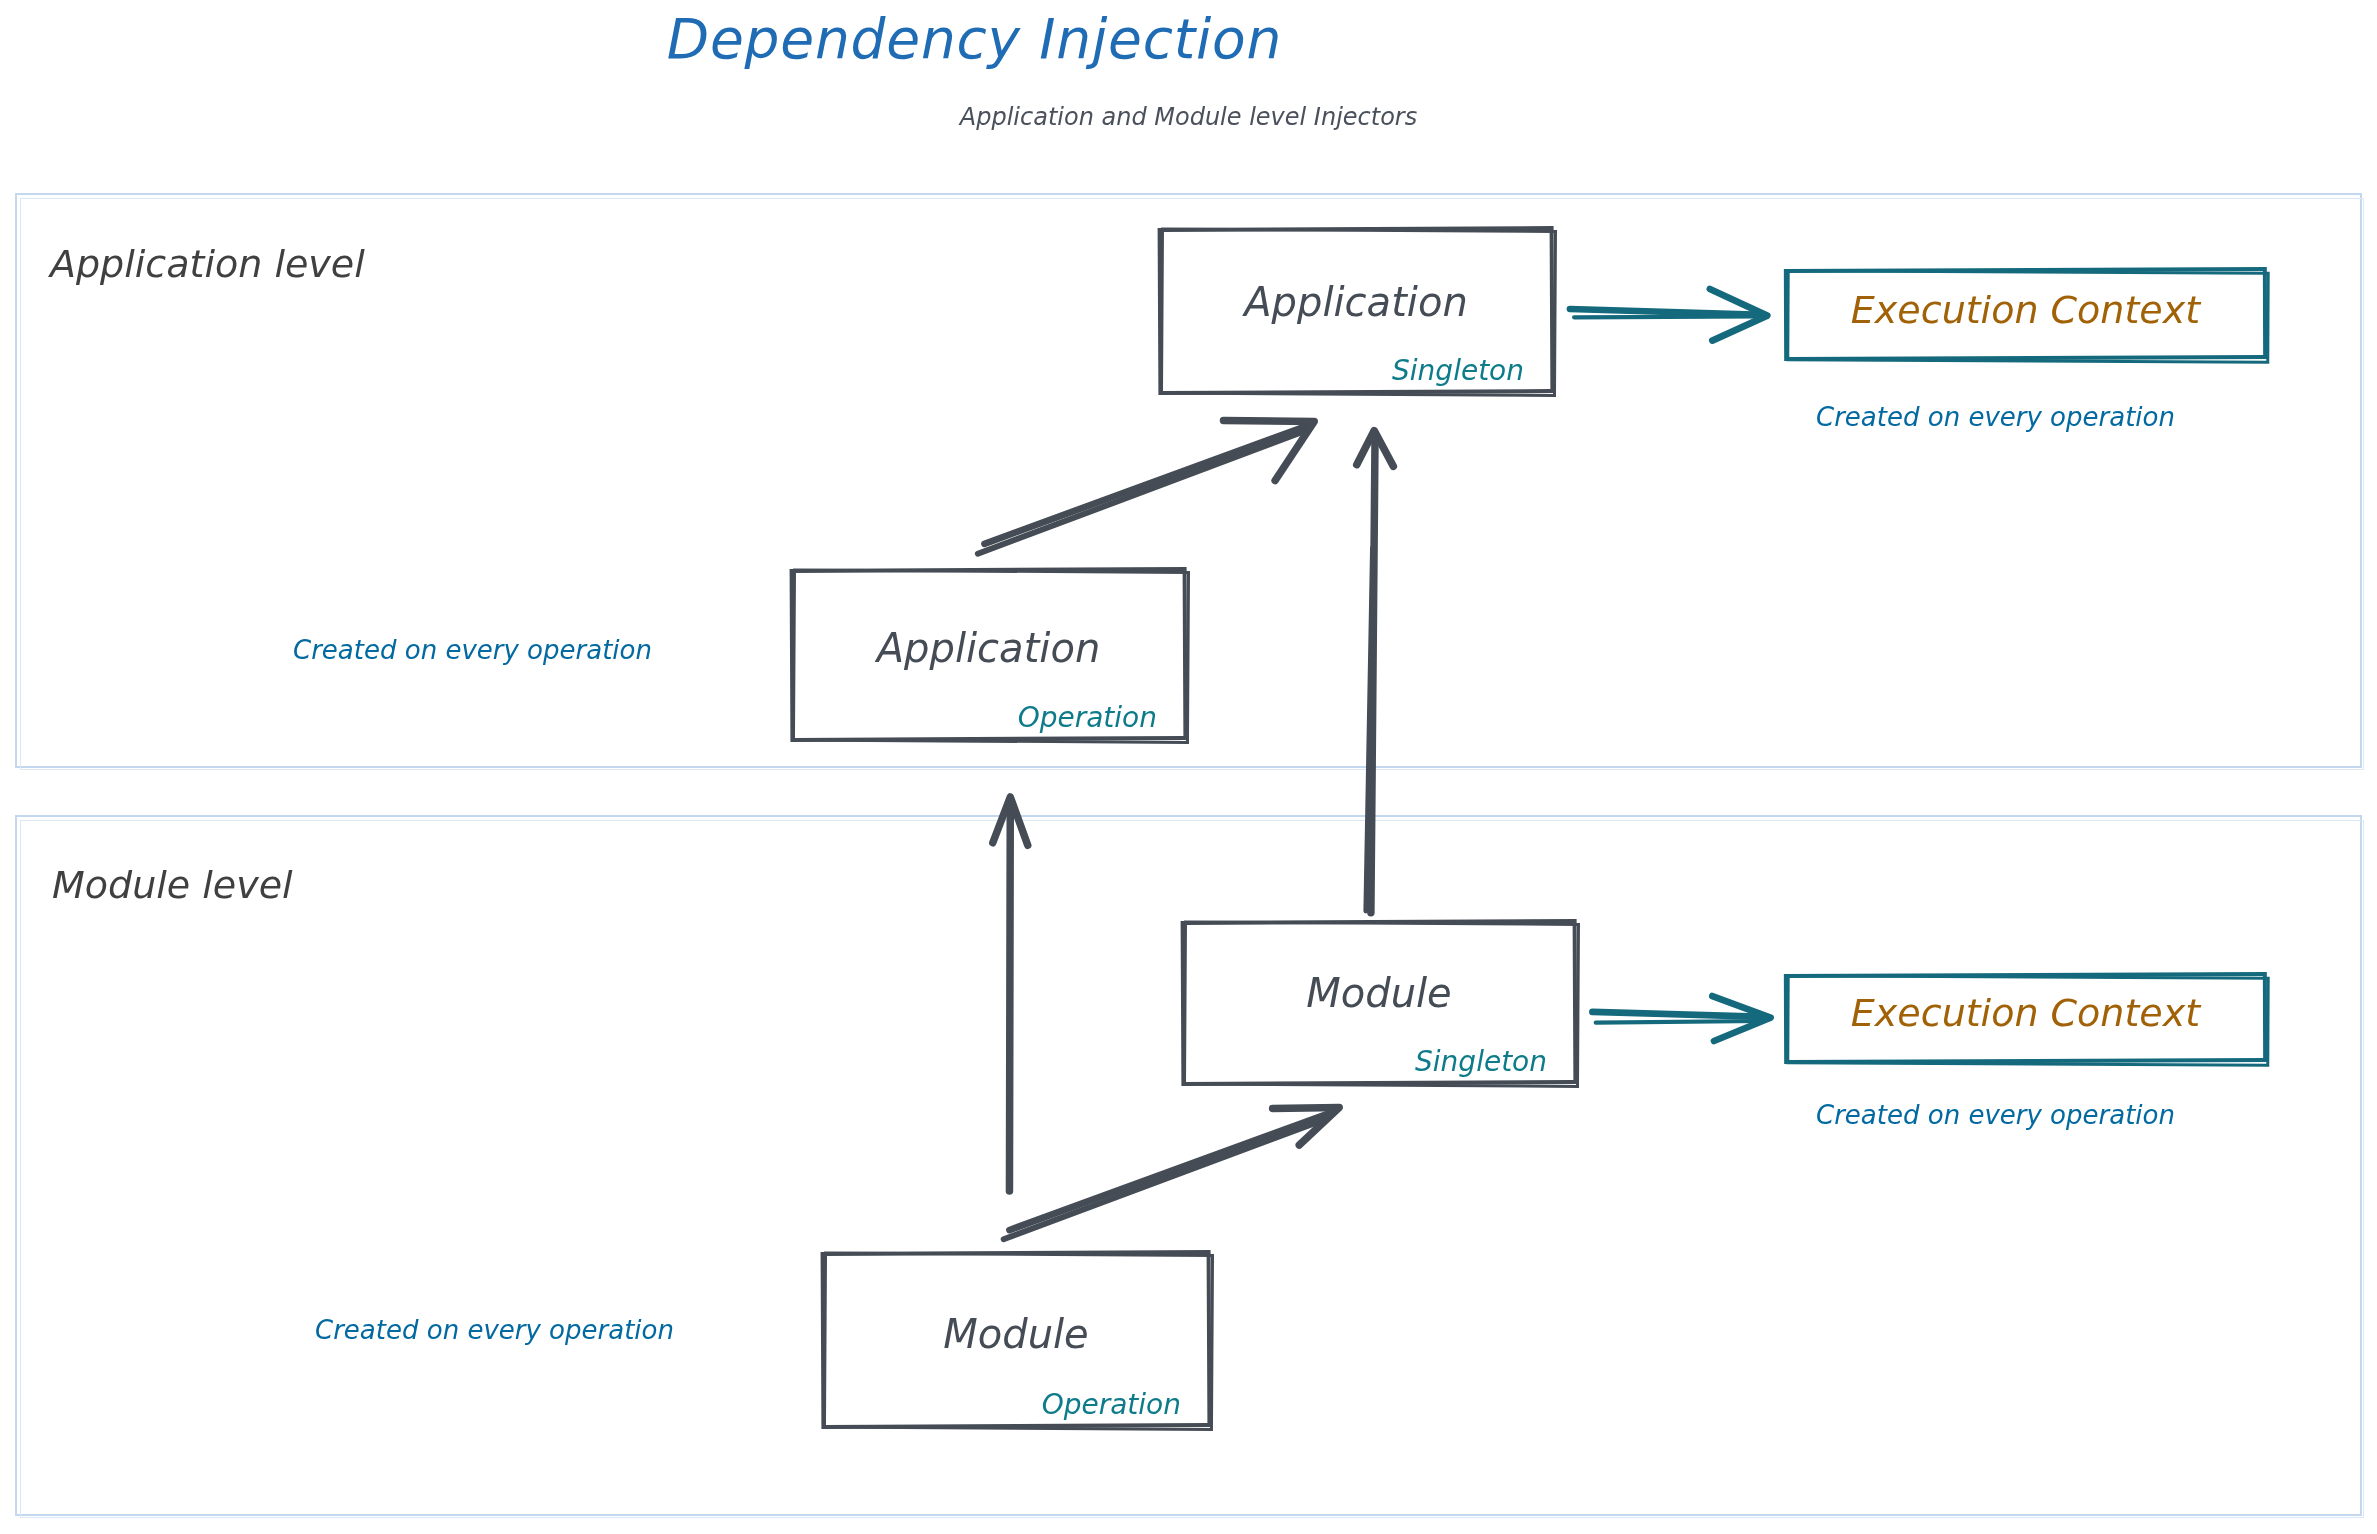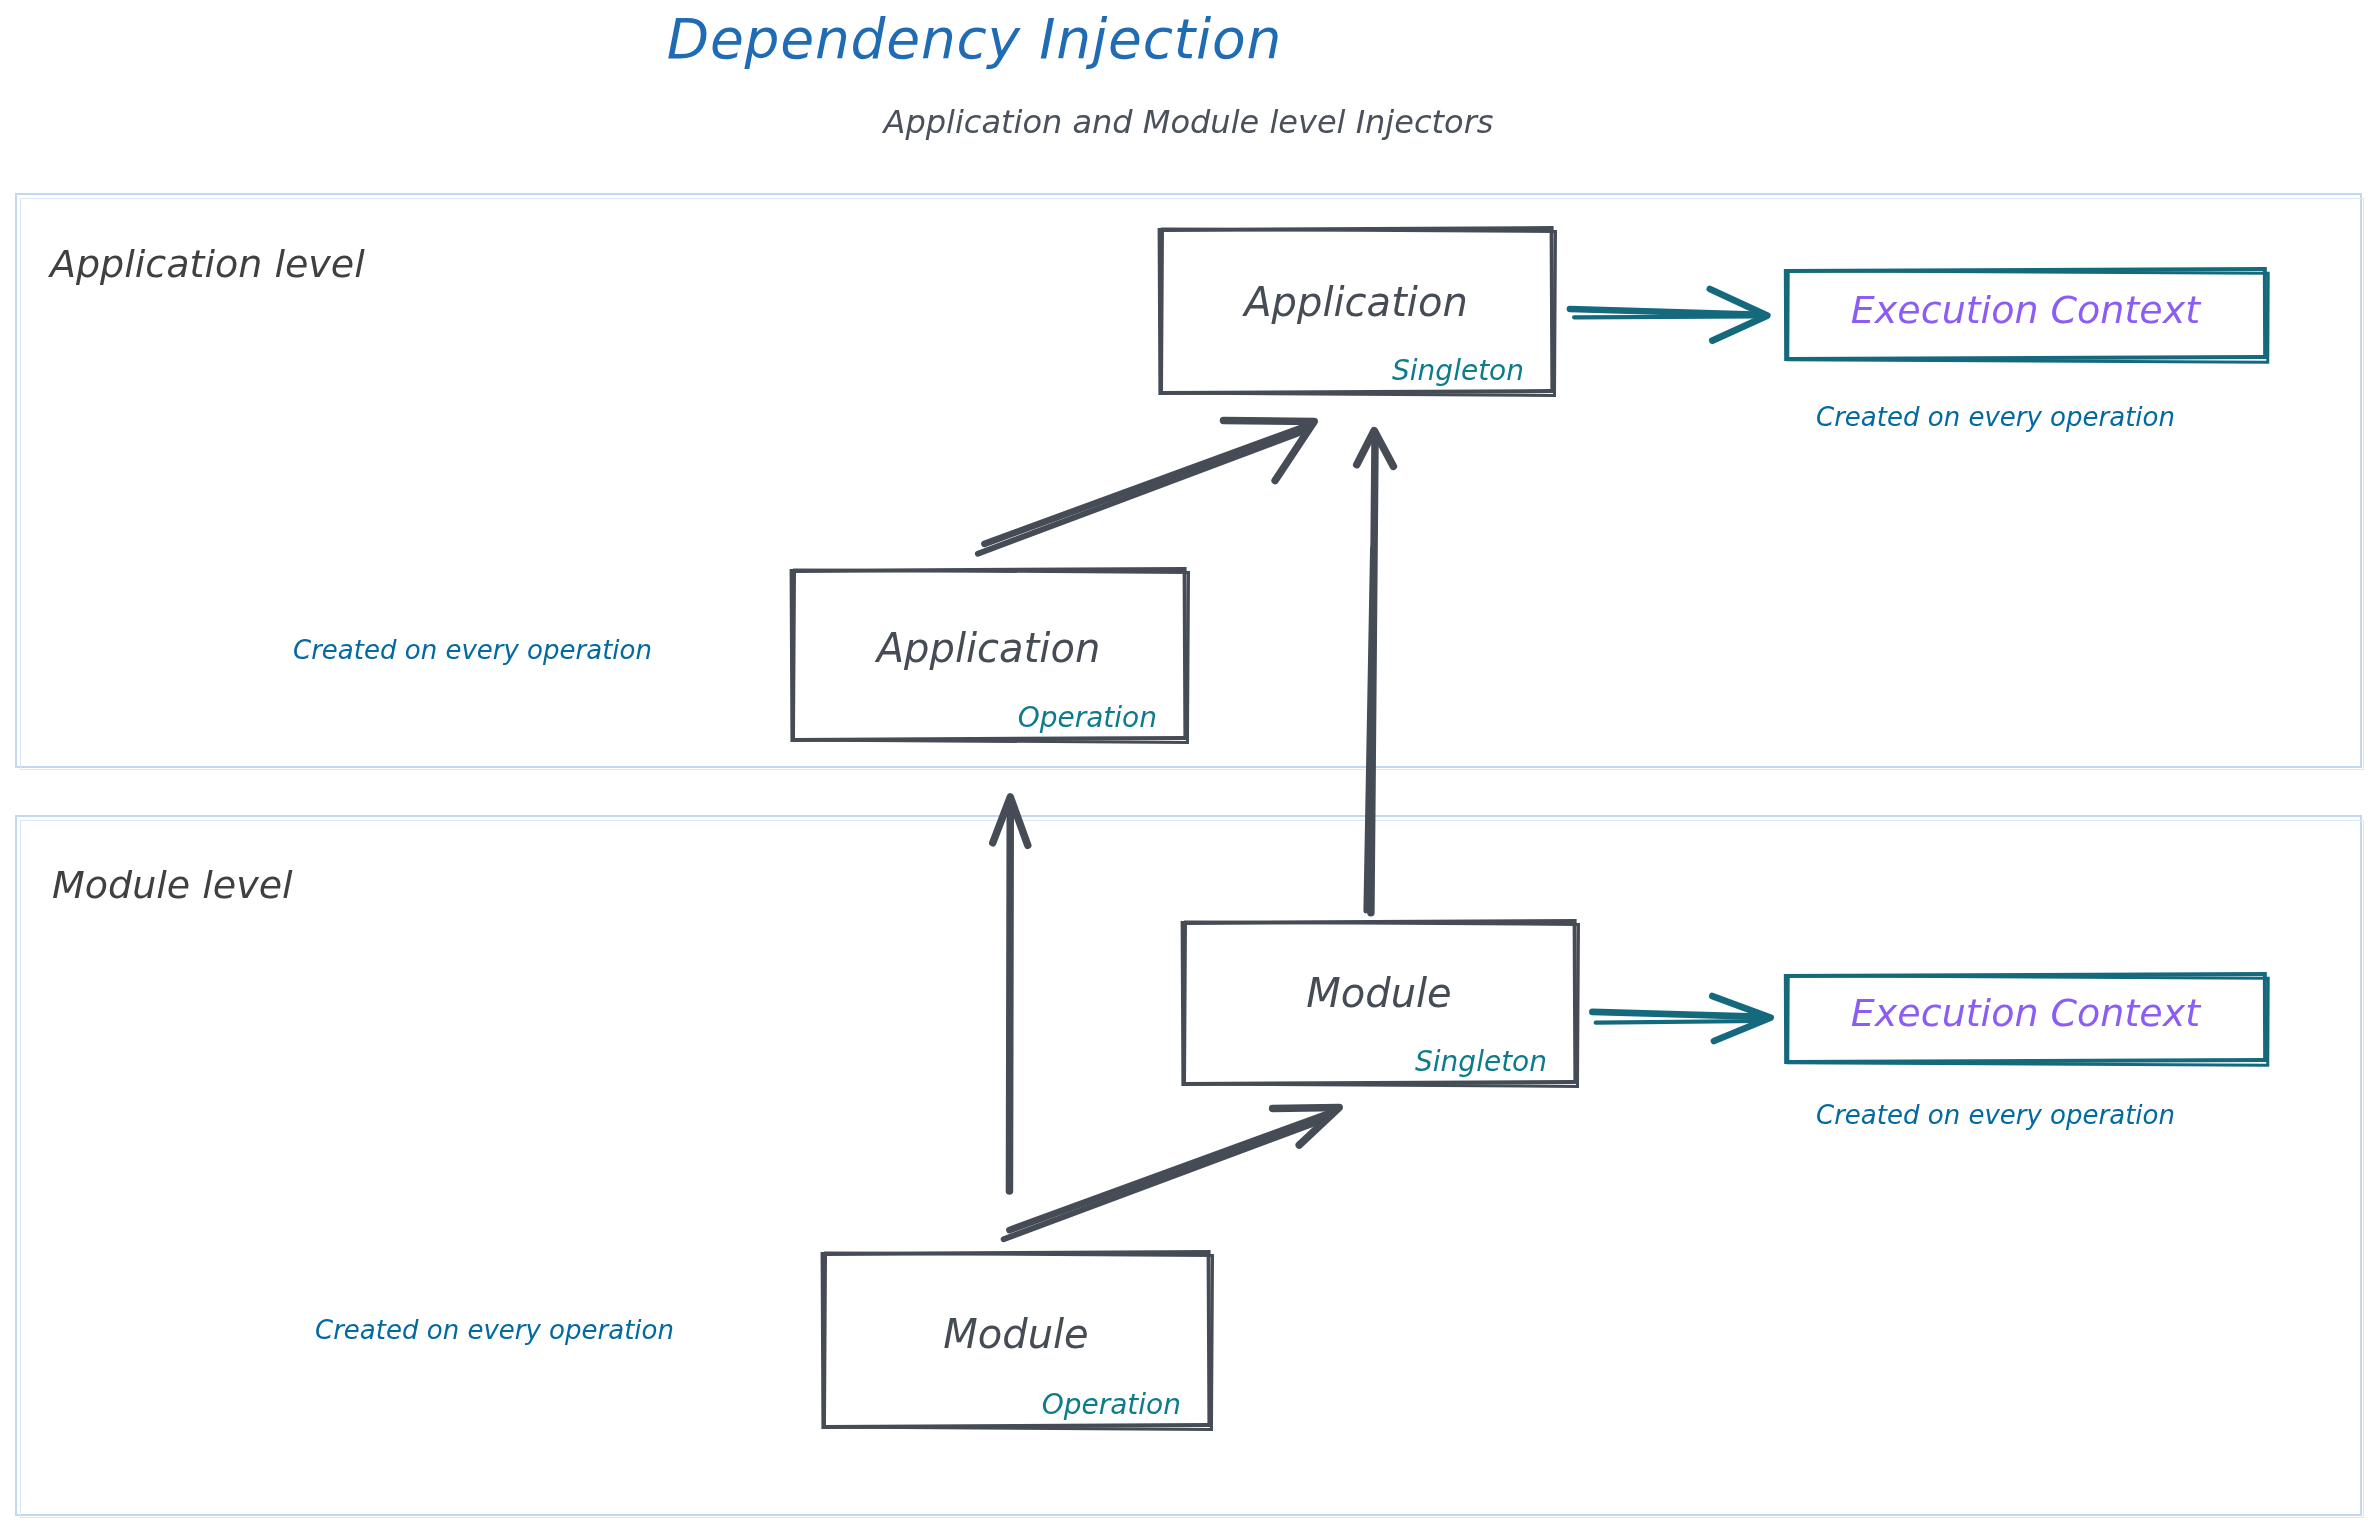--- a/index.html
+++ b/index.html
@@ -29,21 +29,21 @@
     letter-spacing: 0.8px;
     font-style: italic;
   }
   #diagram-subtitle {
     position: absolute;
     top: 103px;
     left: 0;
     width: 2377px;
     text-align: center;
     font-family: "DejaVu Sans", sans-serif;
-    font-size: 32px;
+    font-size: 24px;
     font-weight: 400;
     color: #4a515c;
     font-style: italic;
   }
 
   
   .level-container {
     position: absolute;
     box-sizing: border-box;
     border: 2.5px solid #c3d8ef;
@@ -111,21 +111,21 @@
   .node .node-title {
     position: absolute;
     left: 0; right: 0;
     text-align: center;
     font-family: "DejaVu Sans", sans-serif;
     font-size: 40px;
     font-style: italic;
     color: #454c55;
     white-space: nowrap;
   }
-  .node.teal .node-title { color: #8b5cf6; }
+  .node.teal .node-title { color: #a16207; }
   .node .node-scope {
     position: absolute;
     right: 30px;
     bottom: 6.7px;
     font-family: "DejaVu Sans", sans-serif;
     font-size: 28px;
     font-style: italic;
     color: #0d7b8a;
     white-space: nowrap;
   }

